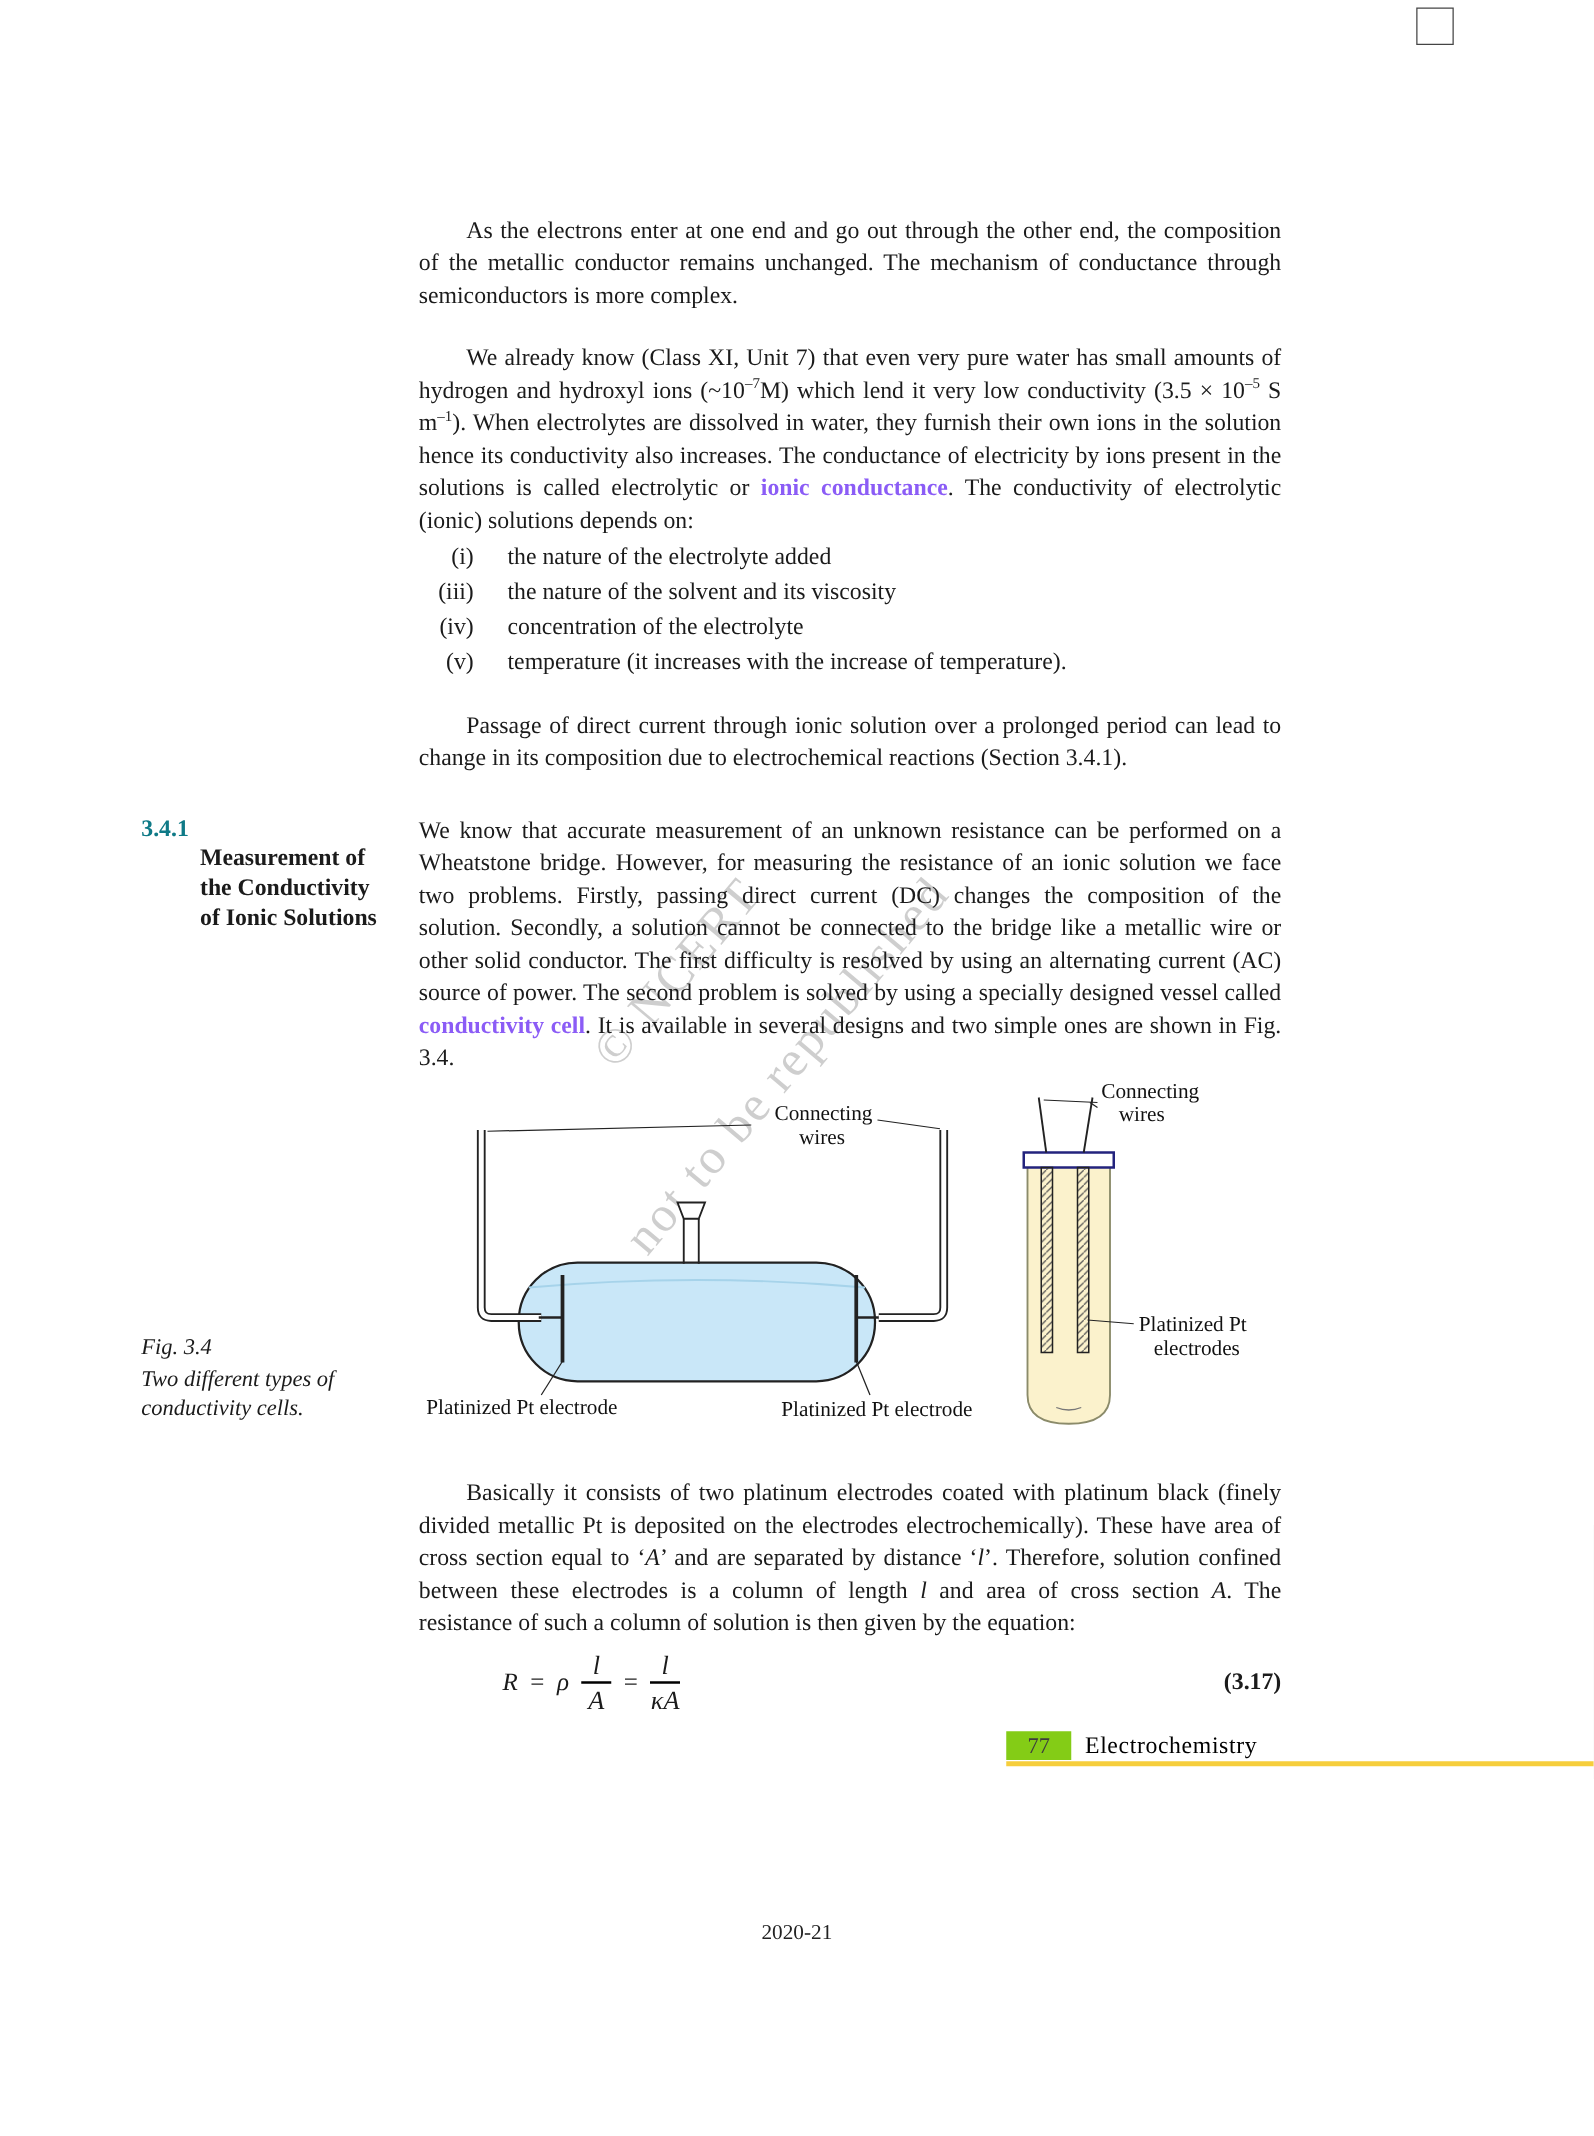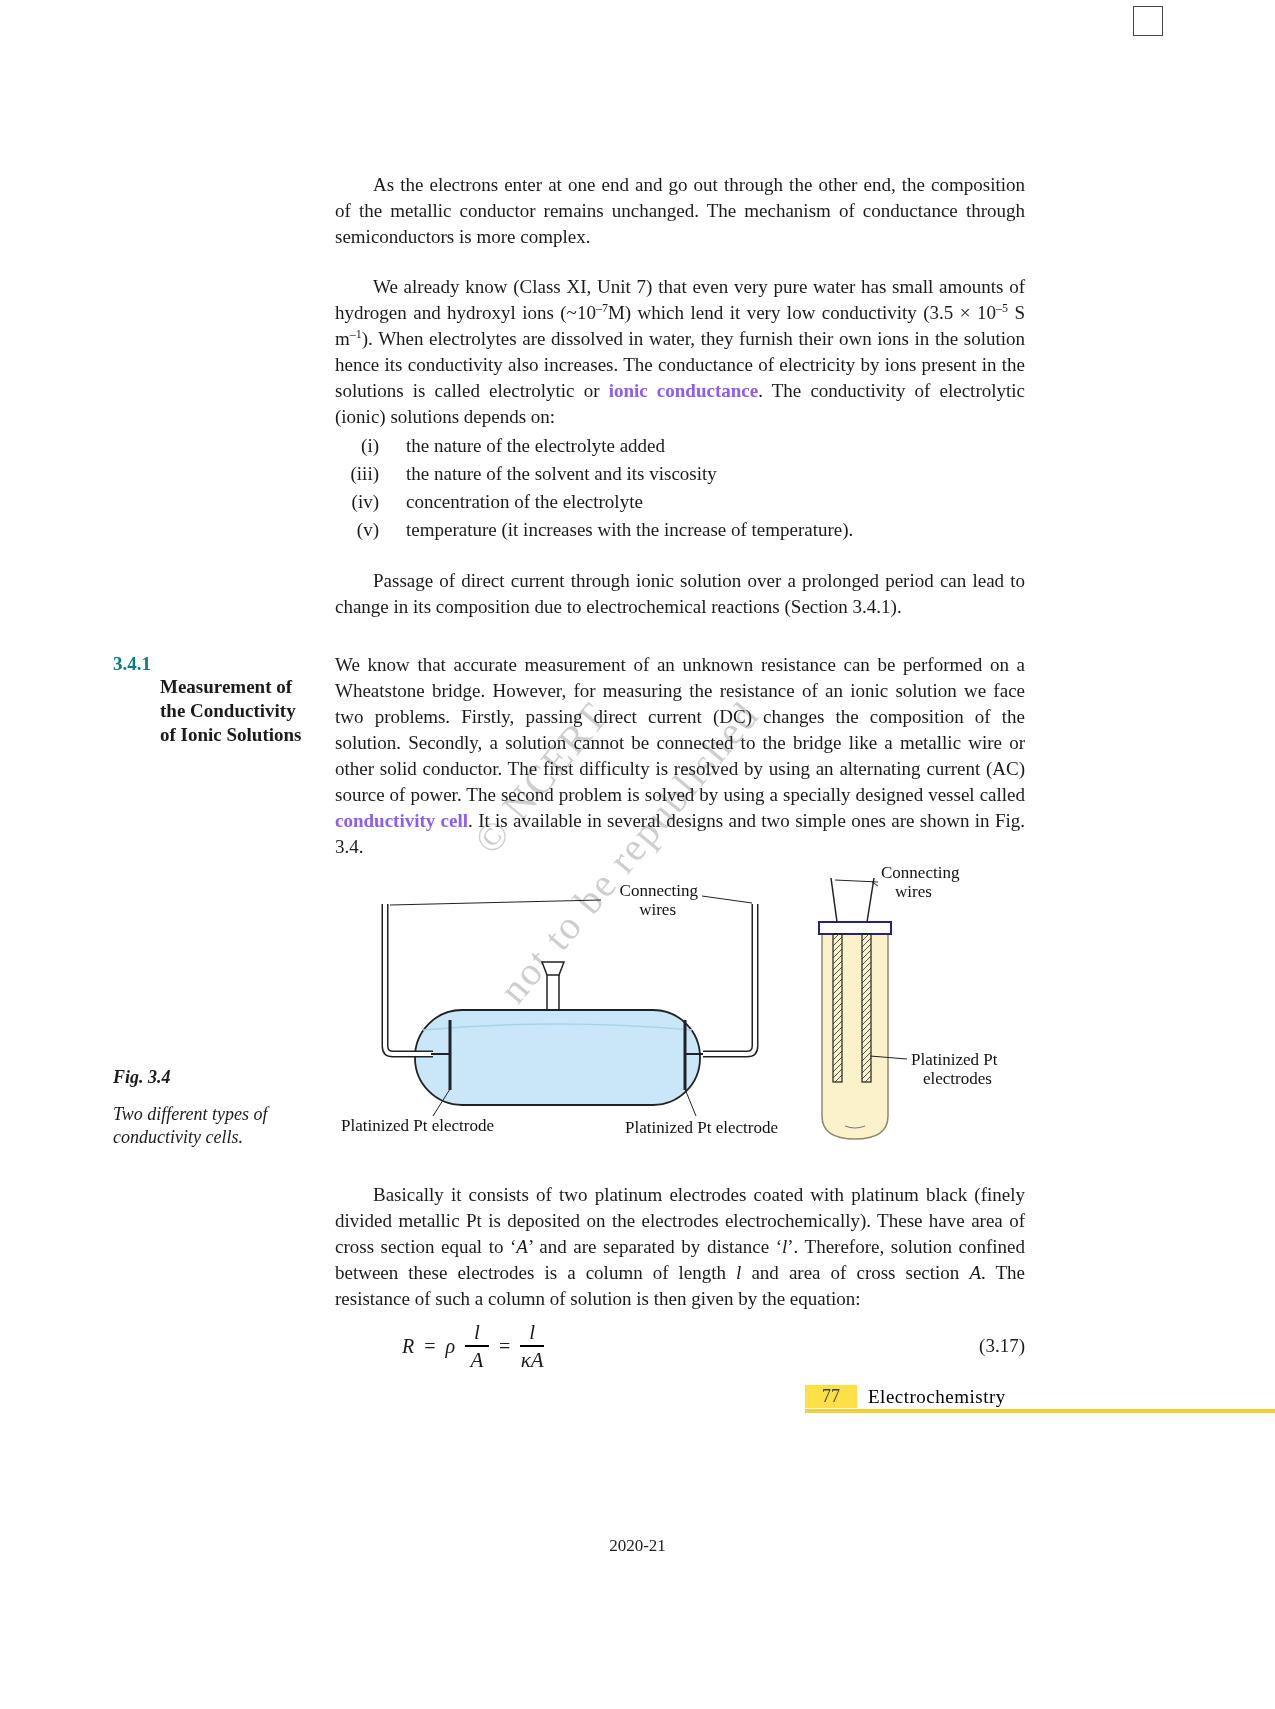--- a/index.html
+++ b/index.html
@@ -46,39 +46,39 @@
     font-size: 19px; font-weight: bold; line-height: 24px;
     display: flex; text-align: left;
   }
   .section-label .sec-num { color: #0f7a87; margin-right: 9px; flex: 0 0 auto; }
   .section-label .sec-title { width: 145px; margin-top: 23px; }
 
   .fig-caption {
     position: absolute; left: 113px; top: 1066px; width: 220px;
     font-size: 18px; font-style: italic; line-height: 23px; text-align: left;
   }
-  .fig-caption .fig-title { font-weight: bold; margin-bottom: 14px; }
+  .fig-caption .fig-title { font-weight: normal; margin-bottom: 3px; }
 
   .figure-wrap { position: absolute; left: 333px; top: 858px; width: 700px; height: 300px; }
   .figure-wrap svg text { font-family: "Liberation Serif", serif; font-size: 17px; fill: #111; }
 
   .equation-row {
     position: absolute; left: 335px; top: 1320px; width: 690px;
     display: flex; align-items: center; font-size: 20px;
   }
   .equation { display: flex; align-items: center; margin-left: 62px; }
   .equation > span { margin: 0 5px; }
   .frac { display: inline-flex; flex-direction: column; align-items: center; margin: 0 5px; font-style: italic; font-size: 21px; line-height: 1.15; }
   .frac .num { border-bottom: 2px solid #000; padding: 0 9px 1px; }
   .frac .den { padding-top: 1px; }
-  .eq-tag { margin-left: auto; font-size: 19px; }
+  .eq-tag { margin-left: auto; font-size: 19px; font-weight: bold; }
 
   .footer-pagebox {
     position: absolute; left: 805px; top: 1385px; width: 52px; height: 23px;
-    background: #fde047; color: #3d3d3d;
+    background: #84cc16; color: #3d3d3d;
     font-size: 18px; text-align: center; line-height: 23px;
   }
   .footer-chapter {
     position: absolute; left: 868px; top: 1385px;
     font-size: 19px; line-height: 23px; color: #000000; letter-spacing: 0.5px;
   }
   .footer-rule { position: absolute; left: 805px; top: 1409px; width: 470px; height: 4px; background: #f6ce3c; }
   .footer-year { position: absolute; left: 0; top: 1536px; width: 100%; text-align: center; font-size: 17px; color: #222; }
 </style>
 </head>

